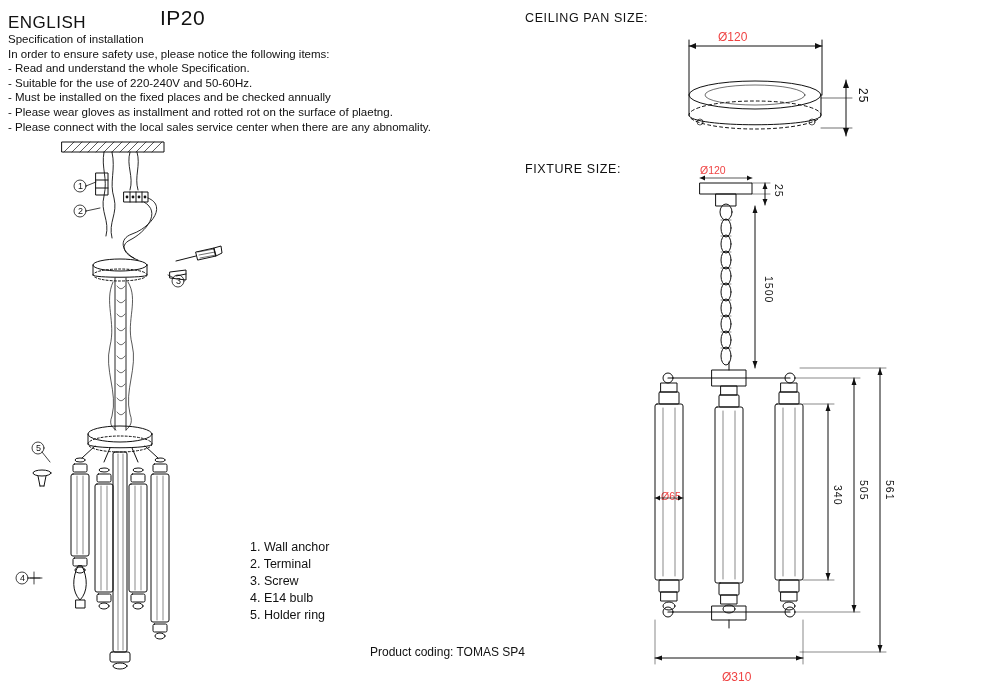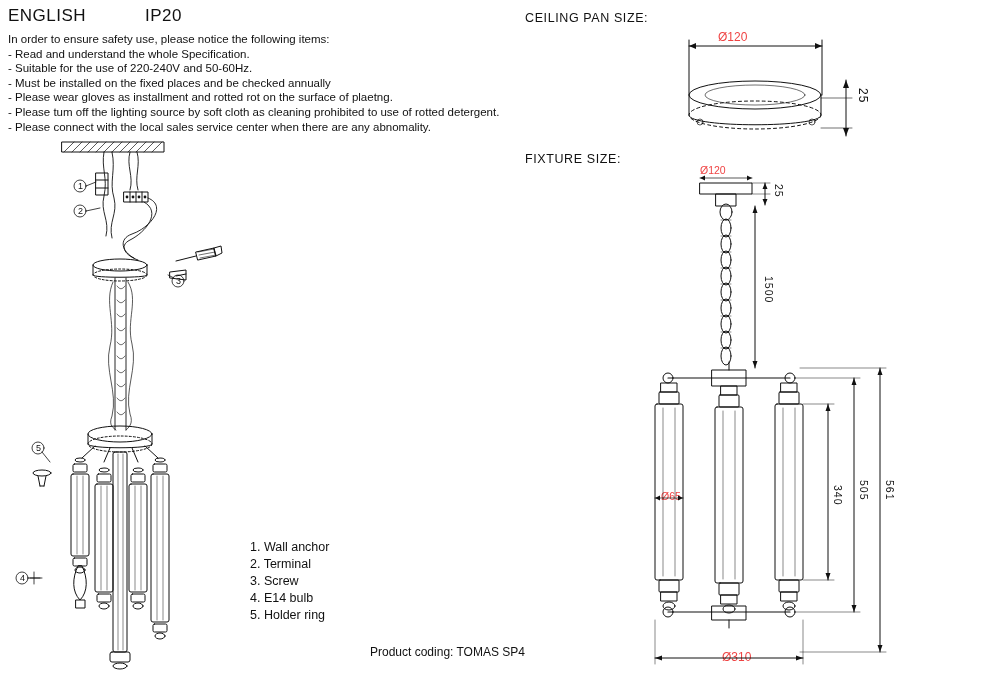--- a/index.html
+++ b/index.html
@@ -12,46 +12,46 @@
     height: 690px;
     position: relative;
     font-family: "Liberation Sans", sans-serif;
     color: #111111;
     overflow: hidden;
   }
   .abs { position: absolute; }
 
   
   #lang-title {
-    left: 8px; top: 6px;
+    left: 8px; top: 13px;
     font-size: 17px;
     letter-spacing: 0.5px;
   }
   #ip-rating {
-    left: 145px; top: 6px;
-    font-size: 17px;
+    left: 160px; top: 6px;
+    font-size: 21px;
     letter-spacing: 0.5px;
   }
 
   
   #instructions {
     left: 8px; top: 32px;
     width: 540px;
     font-size: 11.5px;
     line-height: 14.6px;
   }
   #instructions .line { white-space: nowrap; }
 
   
   .section-heading {
     font-size: 12.5px;
     letter-spacing: 0.6px;
   }
   #ceiling-pan-heading { left: 525px; top: 11px; }
-  #fixture-heading { left: 525px; top: 152px; }
+  #fixture-heading { left: 525px; top: 162px; }
 
   
   #parts-legend {
     left: 250px; top: 539px;
     font-size: 12.5px;
     line-height: 17px;
   }
 
   
   #product-coding {
@@ -75,44 +75,44 @@
 
   #dim-pan-dia  { left: 718px; top: 30px; }
   #dim-pan-h    { left: 856px; top: 88px; }
   #dim-fix-dia  { left: 700px; top: 164px; }
   #dim-fix-cap  { left: 773px; top: 184px; }
   #dim-chain    { left: 763px; top: 276px; }
   #dim-body-h   { left: 832px; top: 485px; }
   #dim-mid-h    { left: 858px; top: 480px; }
   #dim-total-h  { left: 884px; top: 480px; }
   #dim-shade-d  { left: 661px; top: 490px; }
-  #dim-width    { left: 722px; top: 650px; }
+  #dim-width    { left: 722px; top: 670px; }
 
   
   .callout {
     font-size: 9px;
     color: #111;
   }
 
   svg { display: block; }
   #art { left: 0; top: 0; }
 </style>
 </head>
 <body>
 
 <div class="abs" id="lang-title">ENGLISH</div>
 <div class="abs" id="ip-rating">IP20</div>
 
 <div class="abs" id="instructions">
+  <div class="line">Specification of installation</div>
   <div class="line">In order to ensure safety use, please notice the following items:</div>
   <div class="line">- Read and understand the whole Specification.</div>
   <div class="line">- Suitable for the use of 220-240V and 50-60Hz.</div>
   <div class="line">- Must be installed on the fixed places and be checked annually</div>
   <div class="line">- Please wear gloves as installment and rotted rot on the surface of plaetng.</div>
-  <div class="line">- Please tum off the lighting source by soft cloth as cleaning prohibited to use of rotted detergent.</div>
   <div class="line">- Please connect with the local sales service center when there are any abnomality.</div>
 </div>
 
 <div class="abs section-heading" id="ceiling-pan-heading">CEILING PAN  SIZE:</div>
 <div class="abs section-heading" id="fixture-heading">FIXTURE SIZE:</div>
 
 <div class="abs" id="parts-legend">
   <div>1. Wall anchor</div>
   <div>2. Terminal</div>
   <div>3. Screw</div>

